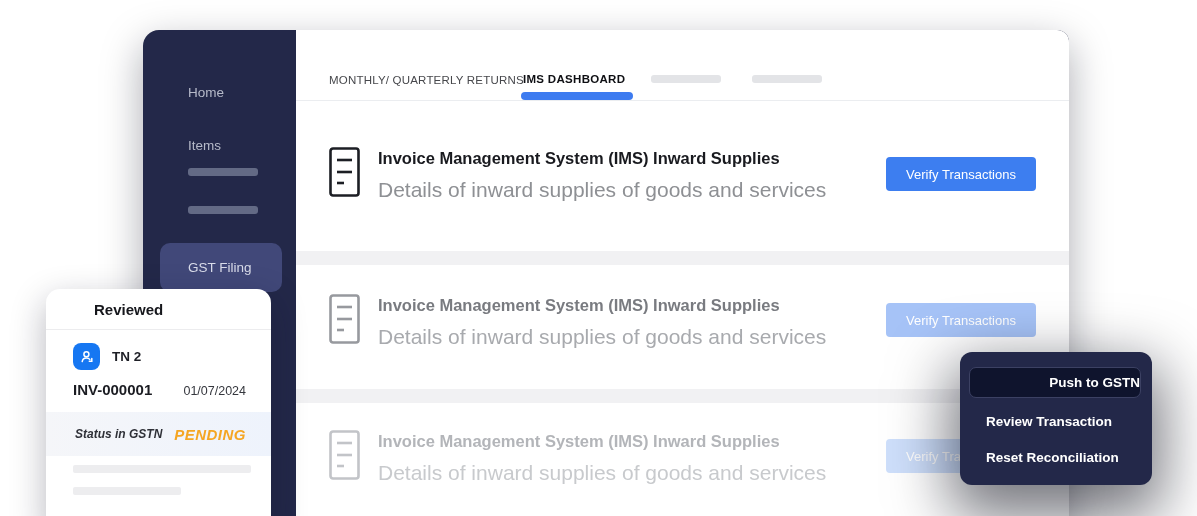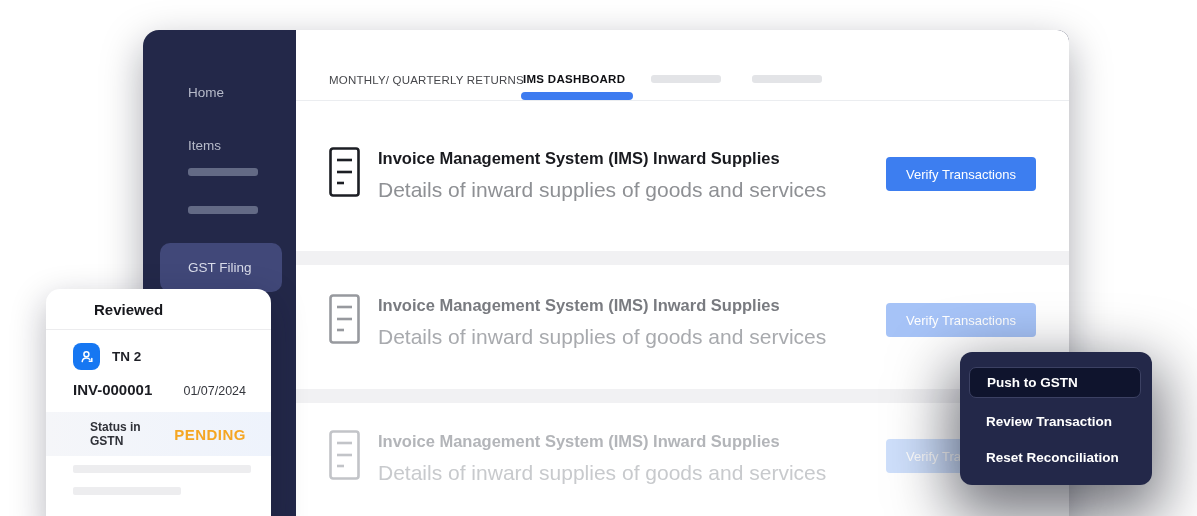--- a/index.html
+++ b/index.html
@@ -86,32 +86,33 @@
     position:absolute; left:27px; top:54px; width:27px; height:27px;
     background:#1677f2; border-radius:8px; display:flex; align-items:center; justify-content:center;
   }
   .pc-contact { position:absolute; left:66px; top:60px; font-size:13.5px; font-weight:700; color:#1e1f26; }
   .pc-inv-row { position:absolute; left:27px; right:25px; top:92px;
     display:flex; justify-content:space-between; align-items:baseline; }
   .pc-inv-num  { font-size:15px; font-weight:700; color:#1b1c22; }
   .pc-inv-date { font-size:12.5px; font-weight:500; color:#35373e; }
   .pc-status-row { position:absolute; left:0; top:123px; width:100%; height:44px;
     background:linear-gradient(90deg,#f5f6f9,#eef3fc);
-    display:flex; align-items:center; justify-content:space-between; padding:0 25px 0 44px; }
+    display:flex; align-items:center; justify-content:space-between; padding:0 25px 0 29px;font-style:italic; }
   .pc-status-label { font-size:12px; font-weight:700; color:#2f3138; }
   .pc-status-value { font-size:15px; font-weight:700; letter-spacing:.5px; color:#f5a623; }
   .pc-skel { position:absolute; left:27px; height:8px; border-radius:2px; background:#ededef; }
   .pc-skel.p1 { top:176px; width:178px; }
   .pc-skel.p2 { top:198px; width:108px; }
 
   
   .context-menu {
     position:absolute; left:960px; top:352px; width:192px; height:133px;
     background:#232849; border-radius:12px; z-index:6;
     box-shadow:0 22px 60px 10px rgba(5,7,20,.55);
+    text-align:right;
   }
   .cm-item { position:absolute; color:#ffffff; font-size:13.5px; font-weight:700; white-space:nowrap; cursor:pointer; }
   .cm-item.highlight {
     left:9px; top:15px; width:172px; height:31px; line-height:29px; padding-left:17px;
     background:#0f142d; border:1px solid #3c4163; border-radius:7px;
   }
   .cm-item.plain { left:26px; }
   .cm-item.i2 { top:62px; }
   .cm-item.i3 { top:98px; }
 </style>

